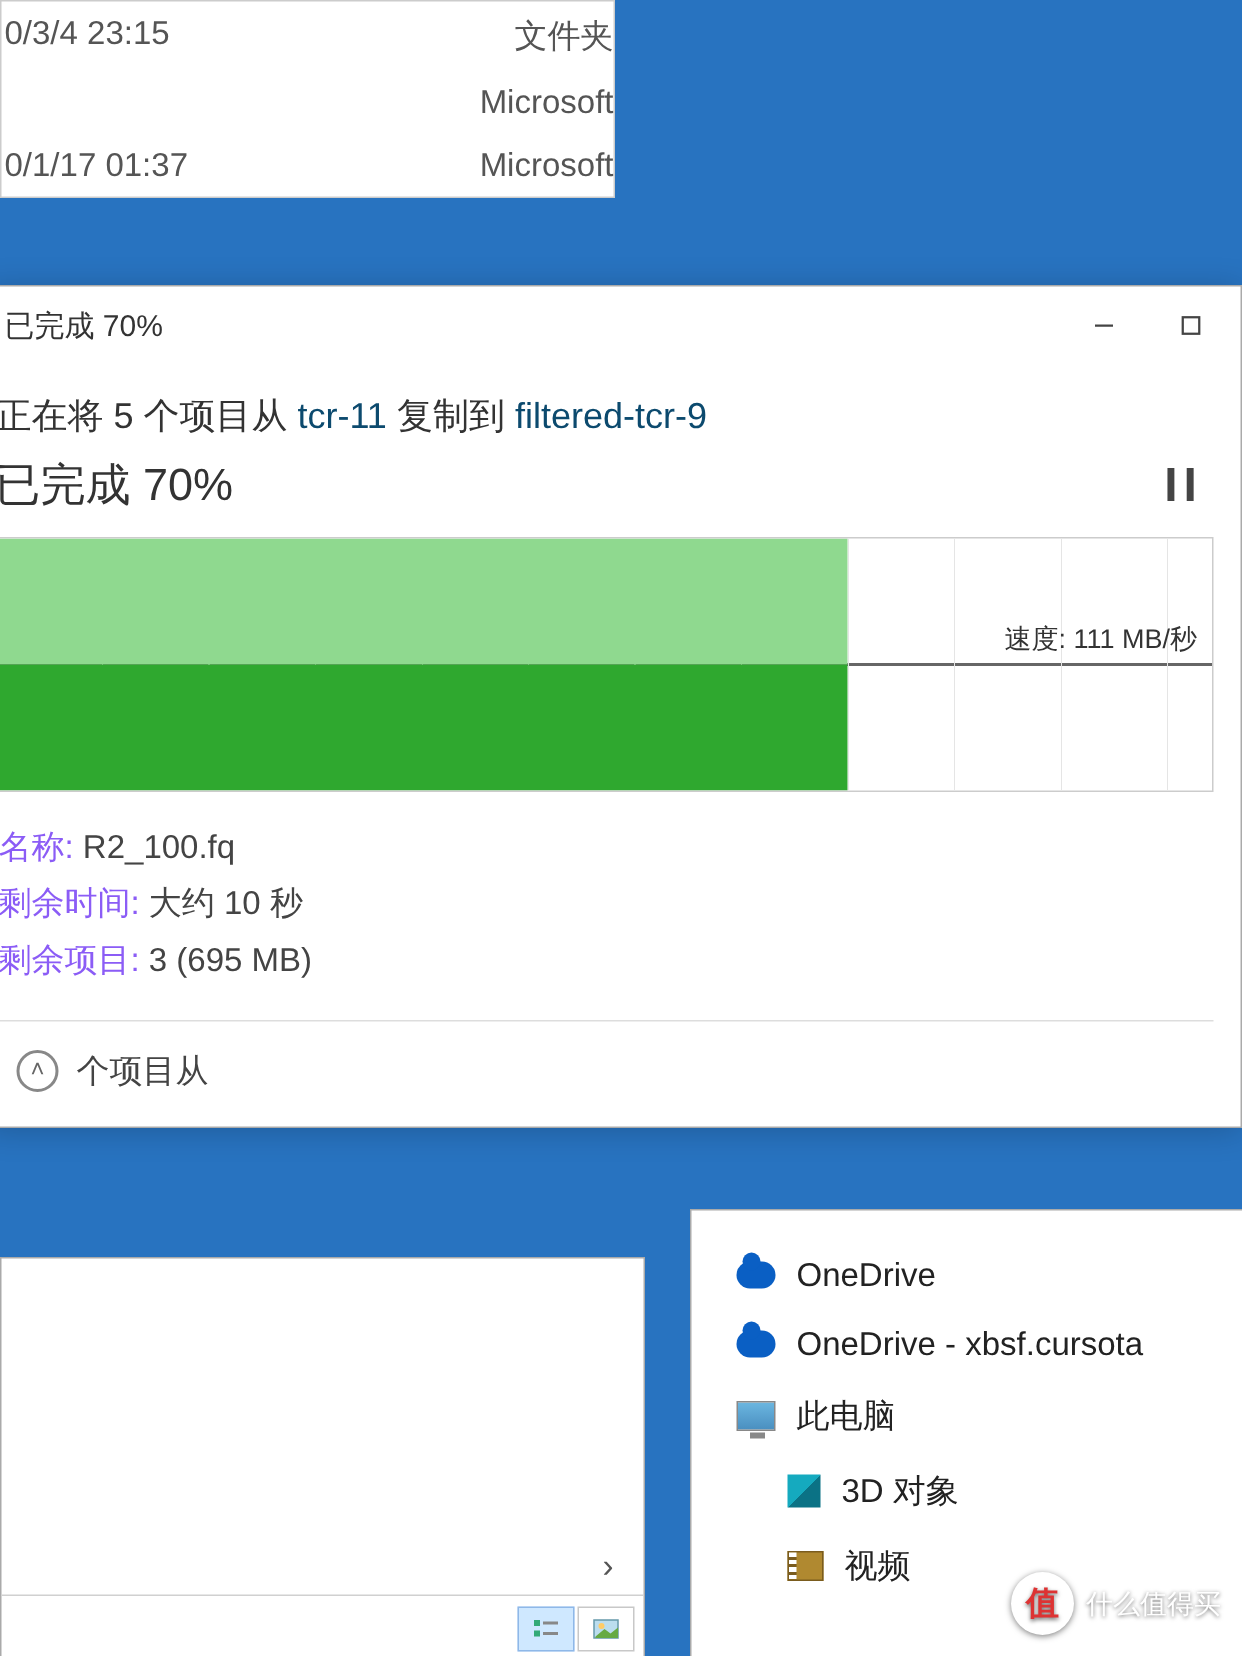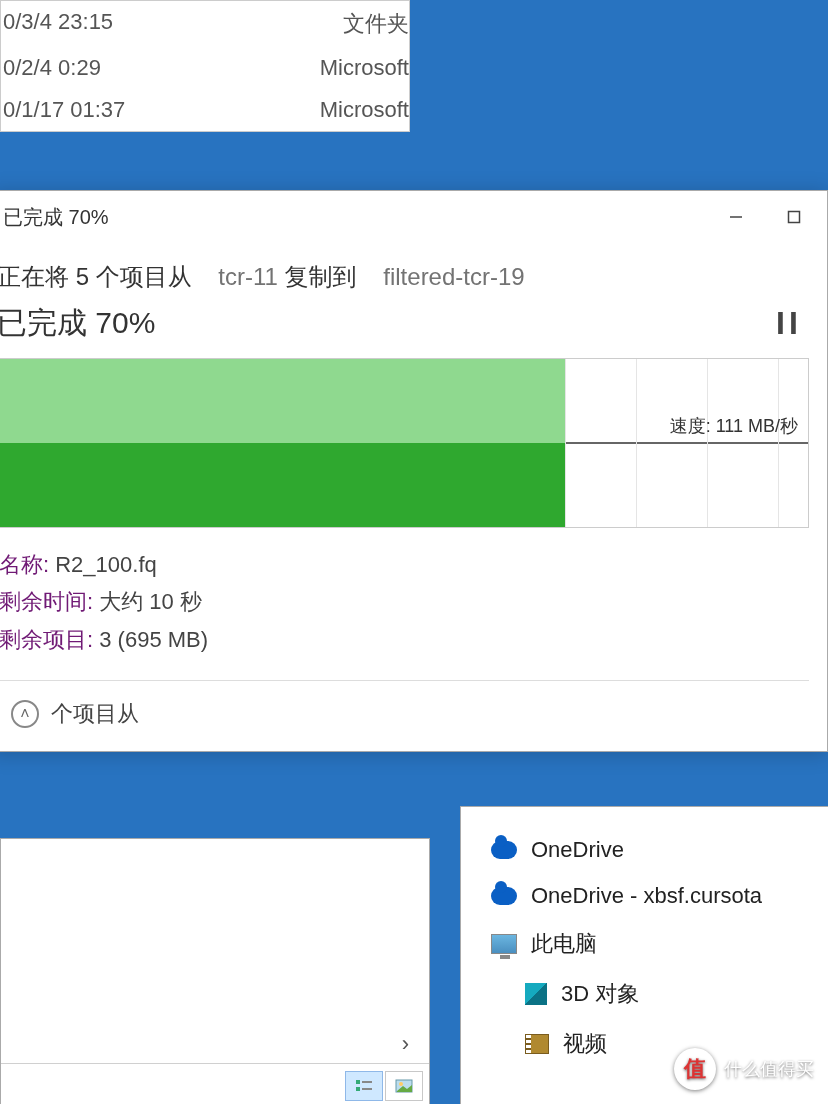--- a/index.html
+++ b/index.html
@@ -50,21 +50,21 @@
   .win-btn {
     width: 58px;
     height: 40px;
     display: flex;
     align-items: center;
     justify-content: center;
     color: #444;
   }
   .copy-body { padding: 18px 18px 0 6px; }
   .copy-text { font-size: 24px; color: #333; margin-bottom: 10px; }
-  .copy-text .link { color: #737373; margin-left: 20px; }
+  .copy-text .link { color: #0c4a6e; }
   .percent-row {
     display: flex;
     align-items: center;
     justify-content: space-between;
     margin-bottom: 14px;
   }
   .percent { font-size: 30px; color: #333; }
   .pause-btn {
     width: 40px; height: 40px;
     display: flex; align-items: center; justify-content: center;
@@ -92,21 +92,21 @@
     right: 6px;
     top: 40%;
     transform: translateY(-50%);
     font-size: 18px;
     color: #333;
     background: rgba(255,255,255,0.0);
     padding: 2px 4px;
   }
 
   .details { font-size: 22px; color: #444; line-height: 1.7; padding-left: 2px; }
-  .label { color: #701a75; }
+  .label { color: #8b5cf6; }
 
   .divider { height: 1px; background: #ddd; margin: 22px 0 0 0; }
 
   .footer-row {
     display: flex;
     align-items: center;
     gap: 12px;
     padding: 18px 6px 22px 14px;
     font-size: 22px;
     color: #444;
@@ -221,21 +221,20 @@
 </style>
 </head>
 <body>
 
 <div class="bg-explorer">
   <div class="bg-row">
     <div class="bg-date">0/3/4 23:15</div>
     <div class="bg-type">文件夹</div>
   </div>
   <div class="bg-row">
-    <div class="bg-date">0/2/4 0:29</div>
     <div class="bg-type">Microsoft</div>
   </div>
   <div class="bg-row">
     <div class="bg-date">0/1/17 01:37</div>
     <div class="bg-type">Microsoft</div>
   </div>
 </div>
 
 <div class="copy-dialog">
   <div class="titlebar">
@@ -247,21 +246,21 @@
     </div>
     <div class="win-btn">
       <svg width="14" height="14">
           <rect x="1.5" y="1.5" width="11" height="11" fill="none" stroke="#444" stroke-width="1.5"></rect>
         </svg>
     </div>
   </div>
 
   <div class="copy-body">
     <div class="copy-text">
-      <span>正在将 5 个项目从 </span><span class="link">tcr-11</span><span> 复制到 </span><span class="link">filtered-tcr-19</span>
+      <span>正在将 5 个项目从 </span><span class="link">tcr-11</span><span> 复制到 </span><span class="link">filtered-tcr-9</span>
     </div>
 
     <div class="percent-row">
       <div class="percent">已完成 70%</div>
       <div class="pause-btn">II</div>
     </div>
 
     <div class="chart-wrap">
       <div class="chart-grid"></div>
       <div class="chart-top" style="width:70%"></div>

